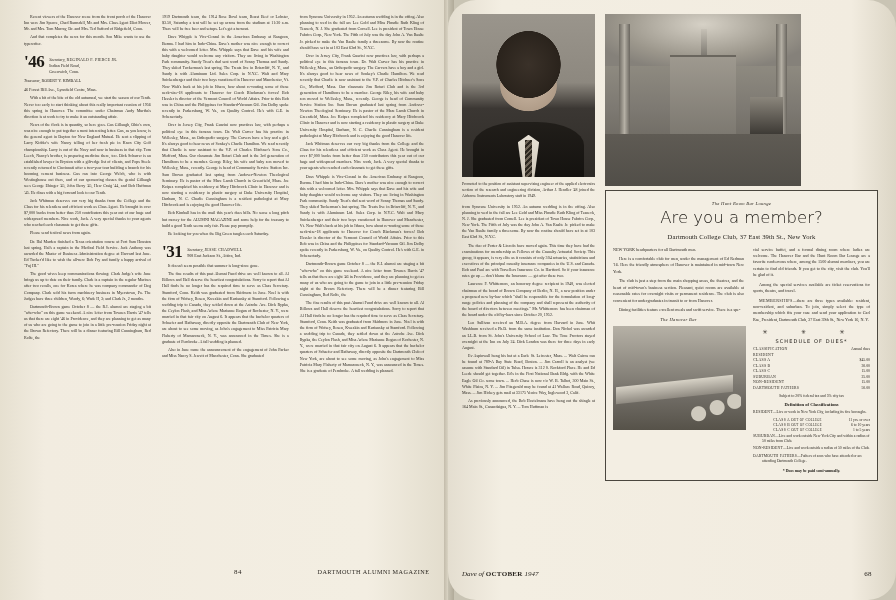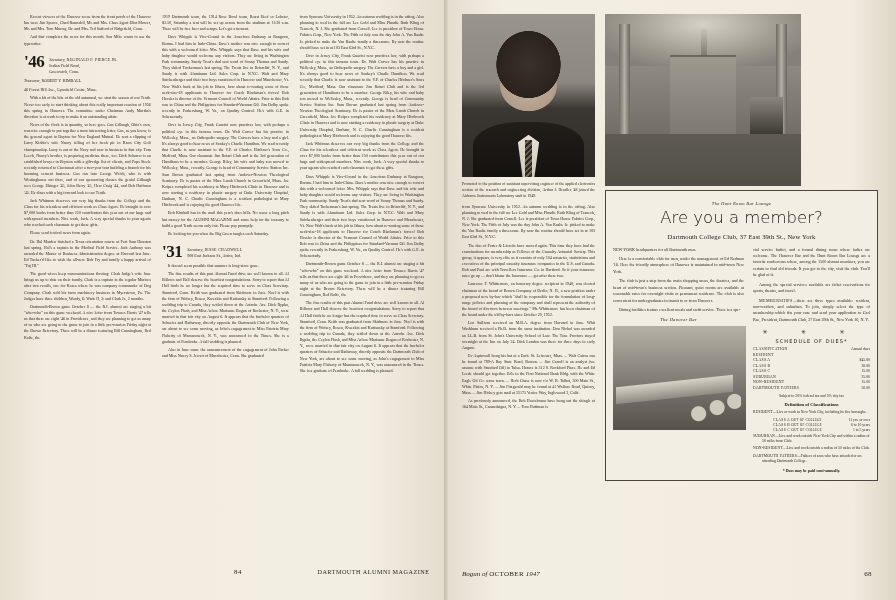--- a/index.html
+++ b/index.html
@@ -8,21 +8,21 @@
     background:#c9c4b4;
     font-family:"Liberation Serif", serif;
   }
   .spread{position:relative;width:896px;height:600px;display:flex;}
 
   
   .page{position:relative;background:#efeade;height:600px;box-sizing:border-box;}
   .page-left{width:448px;padding:14px 24px 0 24px;
     background:linear-gradient(90deg,#e6e0d0 0%,#f2ece0 10%,#f3eee2 82%,#e2dccc 100%);}
   .page-right{width:448px;padding:14px 24px 0 14px;
-    background:linear-gradient(90deg,#e4ded0 0%,#f3eee2 12%,#f2ece0 90%,#dcd6c6 100%);}
+    background:linear-gradient(90deg,#e4ded0 0%,#f3eee2 12%,#f2ece0 90%,#dcd6c6 100%);border-radius:28px;}
   .gutter{position:absolute;left:444px;top:0;width:10px;height:600px;
     background:linear-gradient(90deg,rgba(120,110,90,.30),rgba(120,110,90,.05) 45%,rgba(120,110,90,.30));}
 
   
   .cols{display:flex;gap:11px;}
   .col{width:139px;}
   .col.narrow{width:136px;}
   p.body{
     font-size:4.05px;line-height:1.52;text-align:justify;margin:0 0 2px 0;
     color:#2b2721;text-indent:6px;-webkit-hyphens:auto;hyphens:auto;
@@ -124,21 +124,21 @@
   .footnote{text-align:center;font-size:3.9px;font-weight:bold;color:#1d1a15;margin:4px 0 2px 0;}
 
   
   .footer-left{position:absolute;left:24px;right:14px;bottom:22px;
     display:flex;align-items:flex-end;}
   .folio{font-size:7px;color:#2b2721;letter-spacing:.4px;}
   .magtitle{font-size:6.2px;letter-spacing:.5px;color:#2b2721;font-variant:small-caps;}
   .footer-right{position:absolute;left:14px;right:24px;bottom:22px;
     display:flex;align-items:baseline;justify-content:space-between;}
   .issue{font-size:7px;color:#2b2721;font-style:italic;}
-  .issue .sc{font-variant:small-caps;font-style:normal;letter-spacing:.3px;}
+  .issue .sc{font-variant:small-caps;font-style:normal;letter-spacing:.3px;font-weight:bold;}
 </style>
 </head>
 <body>
 
 <div class="spread">
 
   <div class="page page-left">
     <div class="cols">
 
       <div class="col">
@@ -351,17 +351,17 @@
                   <div class="def"><span class="term">DARTMOUTH FATHERS</span><span>—Fathers of sons who have attended or are attending Dartmouth College.</span></div>
                 </div>
               <div class="footnote">* Dues may be paid semi-annually.</div>
             </div>
           </div>
         </div>
       </div>
     </div>
 
     <div class="footer-right">
-      <div class="issue"><span>Bogun of </span><span class="sc">OCTOBER</span> <span>1947</span></div>
+      <div class="issue"><span>Dave of </span><span class="sc">OCTOBER</span> <span>1947</span></div>
       <div class="folio">68</div>
     </div>
   </div>
 </div>
 
 </body></html>

